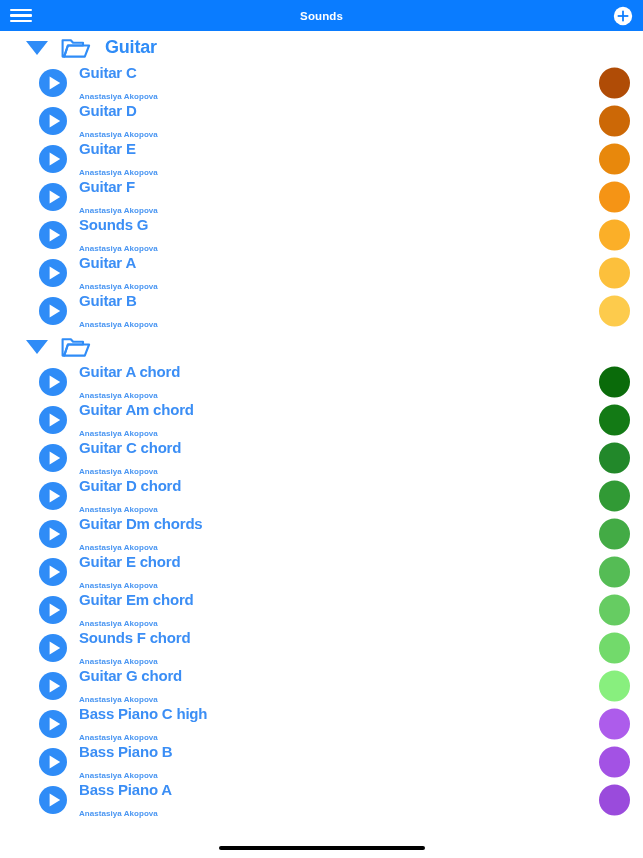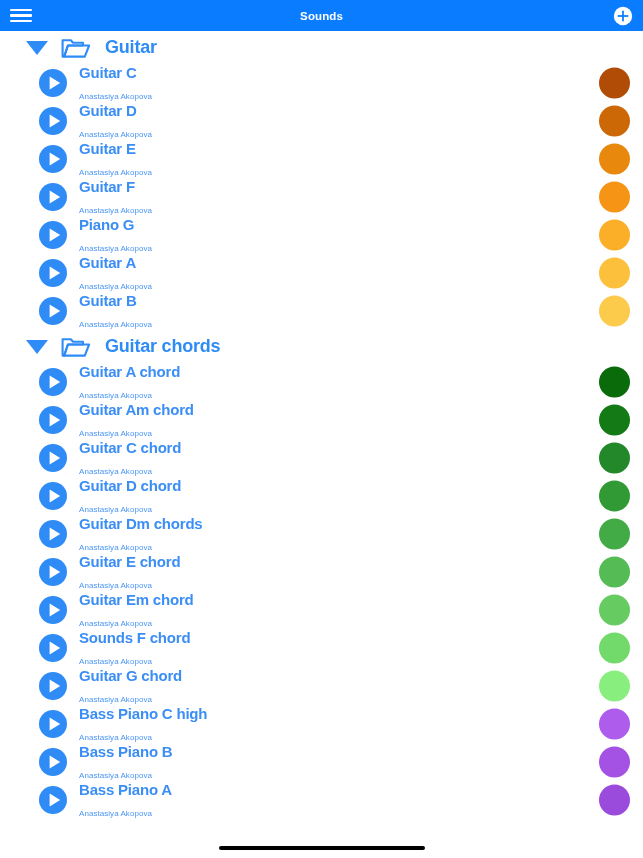--- a/index.html
+++ b/index.html
@@ -81,21 +81,21 @@
   .row-title{
     color:#3b8ef5;
     font-size:15px;
     font-weight:700;
     letter-spacing:-.2px;
     white-space:nowrap;
   }
   .row-sub{
     color:#4a96f2;
     font-size:8px;
-    font-weight:400;
+    font-weight:700;
     letter-spacing:.05px;
     margin-top:13px;
     white-space:nowrap;
   }
   .dot{
     position:absolute;
     right:13px; top:50%;
     transform:translateY(-50%);
     width:31px; height:31px;
     border-radius:50%;
@@ -196,21 +196,21 @@
         <div class="dot" style="background:#f59415"></div>
       </div>
       <div class="row">
         <div class="play-ico">
           <svg viewBox="0 0 30 30" aria-hidden="true">
             <circle cx="15" cy="15" r="14" fill="#2f8cf7"></circle>
             <path d="M11.6 8.4 22.2 15 11.6 21.6Z" fill="#ffffff"></path>
           </svg>
         </div>
         <div class="row-texts">
-          <div class="row-title">Piano G</div>
+          <div class="row-title">Sounds G</div>
           <div class="row-sub">Anastasiya Akopova</div>
         </div>
         <div class="dot" style="background:#fbaf28"></div>
       </div>
       <div class="row">
         <div class="play-ico">
           <svg viewBox="0 0 30 30" aria-hidden="true">
             <circle cx="15" cy="15" r="14" fill="#2f8cf7"></circle>
             <path d="M11.6 8.4 22.2 15 11.6 21.6Z" fill="#ffffff"></path>
           </svg>
@@ -235,21 +235,20 @@
         <div class="dot" style="background:#fdcb4c"></div>
       </div>
       <div class="group-header">
         <div class="tri"></div>
         <div class="folder-ico">
           <svg viewBox="0 0 30 22" aria-hidden="true">
             <path d="M1.6 3.2h8.2l2.3 2.6h9.9v2.7H6.9L3.2 19.6H1.6Z" fill="none" stroke="#2f8cf7" stroke-width="2.1" stroke-linejoin="round"></path>
             <path d="M6.9 8.5h21.2l-4.3 11.1H3.2Z" fill="none" stroke="#2f8cf7" stroke-width="2.1" stroke-linejoin="round"></path>
           </svg>
         </div>
-        <div class="group-title">Guitar chords</div>
       </div>
       <div class="row">
         <div class="play-ico">
           <svg viewBox="0 0 30 30" aria-hidden="true">
             <circle cx="15" cy="15" r="14" fill="#2f8cf7"></circle>
             <path d="M11.6 8.4 22.2 15 11.6 21.6Z" fill="#ffffff"></path>
           </svg>
         </div>
         <div class="row-texts">
           <div class="row-title">Guitar A chord</div>

